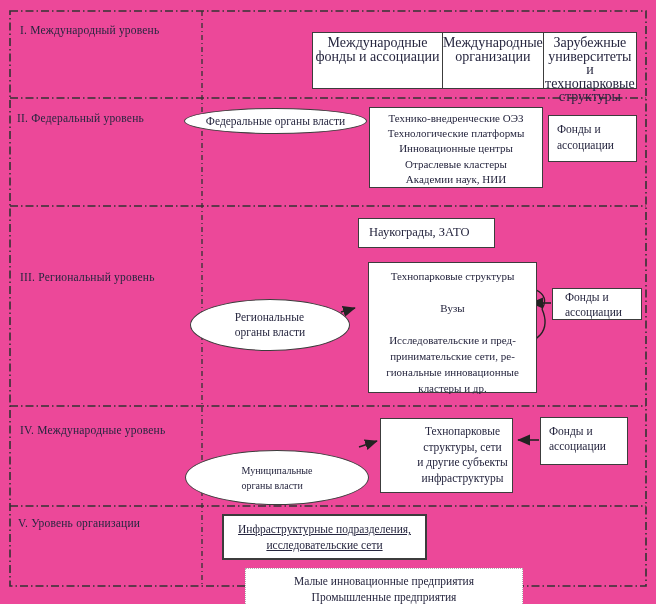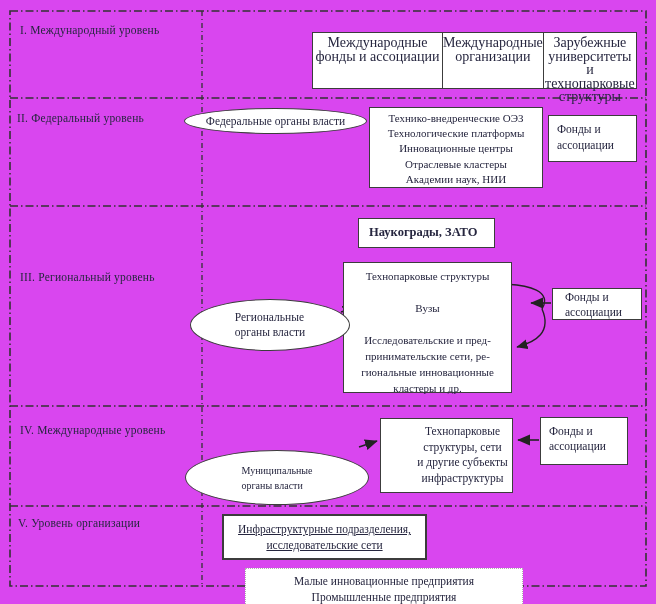--- a/index.html
+++ b/index.html
@@ -1,17 +1,17 @@
 <!DOCTYPE html>
 <html><head>
 <meta charset="utf-8">
 <style>
   html,body{margin:0;padding:0;background:#fff;}
   #canvas{
-    position:relative;width:656px;height:604px;background:#d946ef;
+    position:relative;width:656px;height:604px;background:#ec4899;
     font-family:"Liberation Serif","DejaVu Serif",serif;
     color:#26263f;overflow:hidden;
   }
   .box{
     position:absolute;box-sizing:border-box;
     border:1.4px solid #3c3c3c;background:#fff;
   }
   .ellipse{
     position:absolute;box-sizing:border-box;
     border:1.5px solid #3c3c3c;border-radius:50%;background:#fff;
@@ -78,22 +78,22 @@
     <span>Федеральные органы власти</span>
   </div>
   <div class="box ml ctr" style="left:369px;top:107px;width:174px;height:81px;font-size:11px;line-height:15.2px;padding-top:3px;">Технико-внедренческие ОЭЗ
 Технологические платформы
 Инновационные центры
 Отраслевые кластеры
 Академии наук, НИИ</div>
   <div class="box ml" style="left:548px;top:115px;width:89px;height:47px;font-size:11.5px;line-height:15.5px;padding:6px 2px 0 8px;">Фонды и
 ассоциации</div>
 
-  <div class="box" style="left:358px;top:218px;width:137px;height:30px;font-size:12.5px;line-height:27px;padding-left:10px;font-weight:bold;">Наукограды, ЗАТО</div>
-  <div class="box ml ctr" style="left:343px;top:262px;width:169px;height:131px;font-size:11px;line-height:16px;padding-top:5px;">Технопарковые структуры
+  <div class="box" style="left:358px;top:218px;width:137px;height:30px;font-size:12.5px;line-height:27px;padding-left:10px;">Наукограды, ЗАТО</div>
+  <div class="box ml ctr" style="left:368px;top:262px;width:169px;height:131px;font-size:11px;line-height:16px;padding-top:5px;">Технопарковые структуры
 
 Вузы
 
 Исследовательские и пред-
 принимательские сети, ре-
 гиональные инновационные
 кластеры и др.</div>
   <div class="ellipse ml" style="left:190px;top:299px;width:160px;height:52px;font-size:11.5px;line-height:15px;">
     <span class="ml">Региональные
 органы власти</span>

